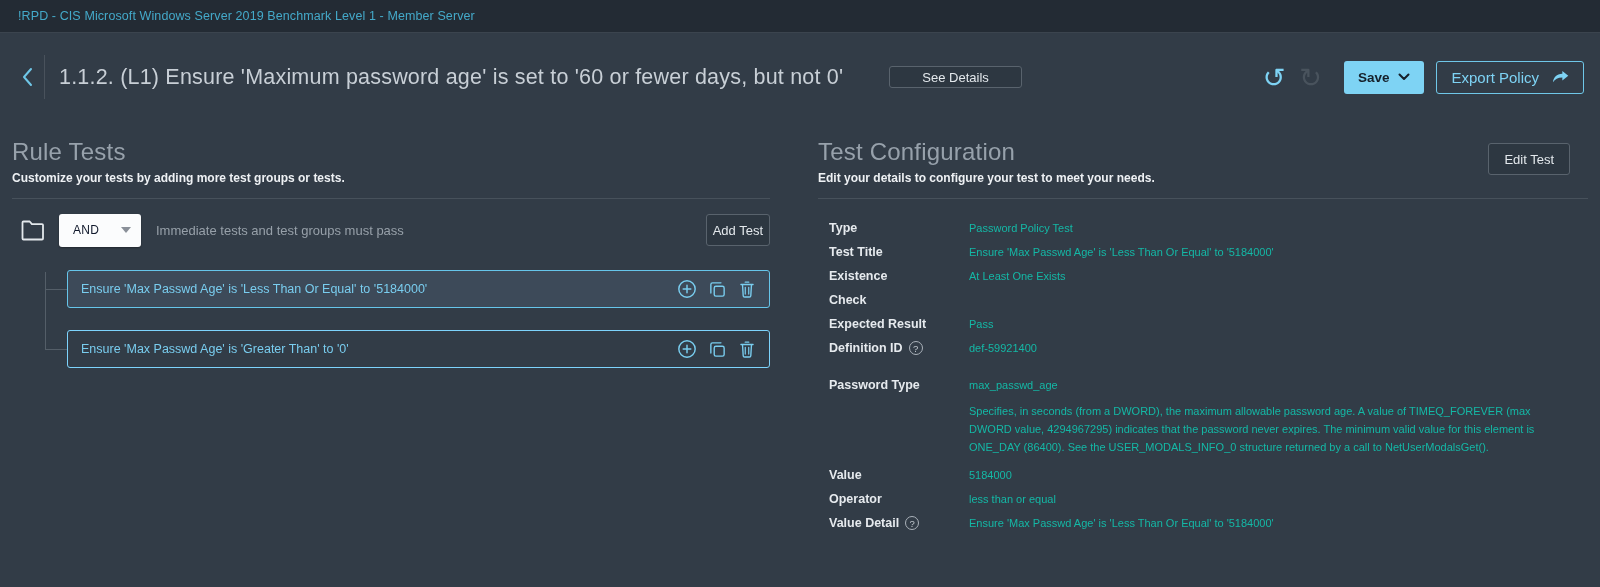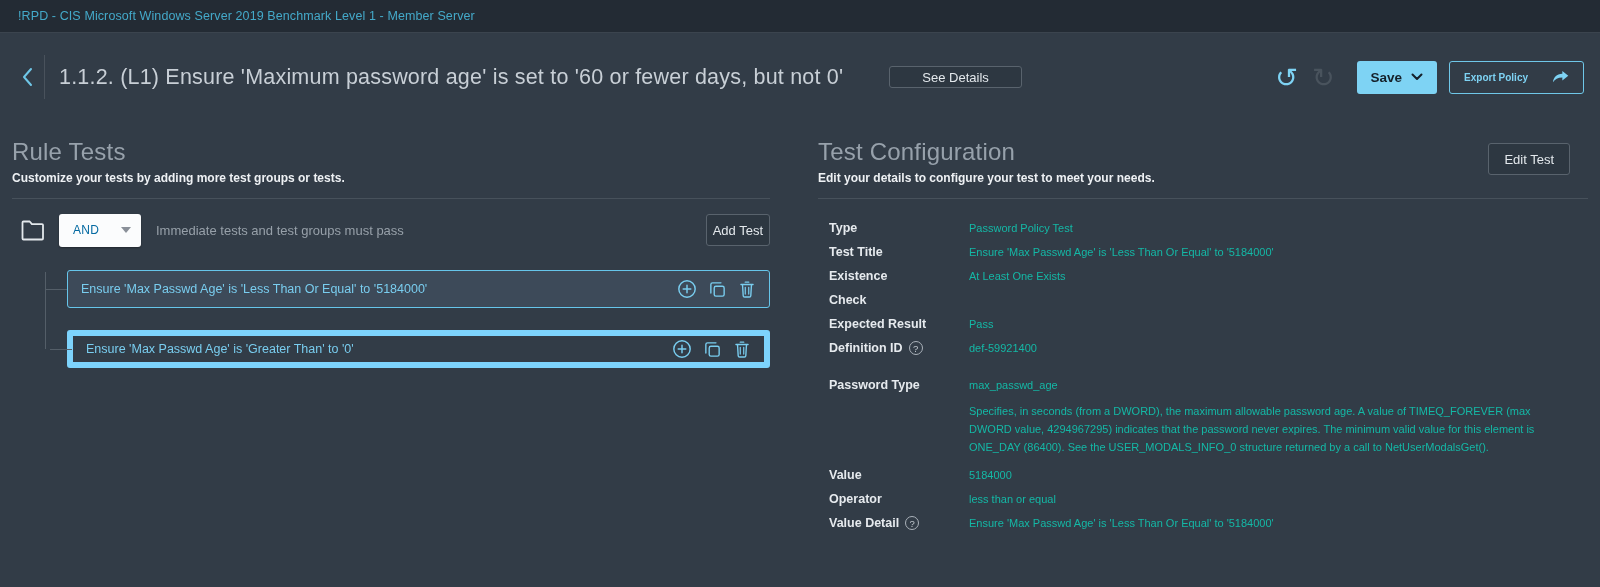--- a/index.html
+++ b/index.html
@@ -33,51 +33,51 @@
   .history-icon { font-family:"DejaVu Sans", sans-serif; font-size:27px; line-height:1; cursor:pointer; user-select:none; }
   .undo { color:#7ed3f4; margin-right:14px; }
   .redo { color:#49535d; margin-right:22px; }
   .save-btn {
     height:33px; padding:0 14px; border:none; border-radius:3px;
     background:#7ed3f4; color:#15202a; font-size:13.5px; font-weight:700;
     display:inline-flex; align-items:center; gap:9px; cursor:pointer; margin-right:12px;
   }
   .export-btn {
     height:33px; padding:0 14px; border:1.5px solid #6fc7e8; border-radius:3px;
-    background:transparent; color:#7ed3f4; font-size:10px; font-weight:700;
-    display:inline-flex; align-items:center; gap:23px; cursor:pointer;
+    background:transparent; color:#7ed3f4; font-size:15px; font-weight:400;
+    display:inline-flex; align-items:center; gap:12px; cursor:pointer;
   }
 
   
   .main { display:flex; padding:0 12px; }
   .col-left { width:758px; flex:none; }
   .col-right { flex:1; min-width:0; margin-left:40px; padding-left:8px; }
 
   .section-heading { margin-top:17px; font-size:24px; font-weight:300; color:#97a1ab; letter-spacing:.2px; }
   .section-sub { margin-top:5px; font-size:12px; font-weight:600; color:#eef1f4; }
   .divider { margin-top:13px; border:none; border-top:1px solid #47515b; height:0; }
 
   
   .group-row { margin-top:14px; display:flex; align-items:center; height:34px; }
   .folder-icon { margin-left:8px; flex:none; }
   .and-select {
     margin-left:13px; width:82px; height:33px; background:#fbfcfd; border:none; border-radius:3px;
     display:flex; align-items:center; padding:0 10px 0 14px; cursor:pointer;
     box-shadow:0 1px 2px rgba(0,0,0,.35);
   }
-  .and-label { color:#0369a1; font-size:12px; letter-spacing:.3px; flex:1; }
+  .and-label { color:#0f172a; font-size:12px; letter-spacing:.3px; flex:1; }
   .and-caret { width:0; height:0; border-left:5px solid transparent; border-right:5px solid transparent; border-top:6px solid #8a9099; }
   .group-hint { margin-left:15px; font-size:13px; color:#97a0a9; }
   .add-test { margin-left:auto; height:32px; padding:0 6px; }
 
   
   .tree { position:relative; margin-left:55px; }
   .tree-vline { position:absolute; left:-22px; top:2px; width:1px; background:#545e68; }
   .test-row {
-    position:relative; height:38px; border:6px solid #7dd3fc; border-radius:3px;
+    position:relative; height:38px; border:1px solid #7dd3fc; border-radius:3px;
     background:transparent; display:flex; align-items:center; padding:0 13px;
     cursor:pointer;
   }
   .test-row.selected { border:1px solid #66c5ea; background:#3d4a59; }
   .test-row + .test-row { margin-top:22px; }
   .tree { margin-top:23px; }
   .test-row::before {
     content:""; position:absolute; left:-23px; top:50%; width:22px; height:1px; background:#545e68;
   }
   .test-title { font-size:12.5px; color:#79cdef; }

